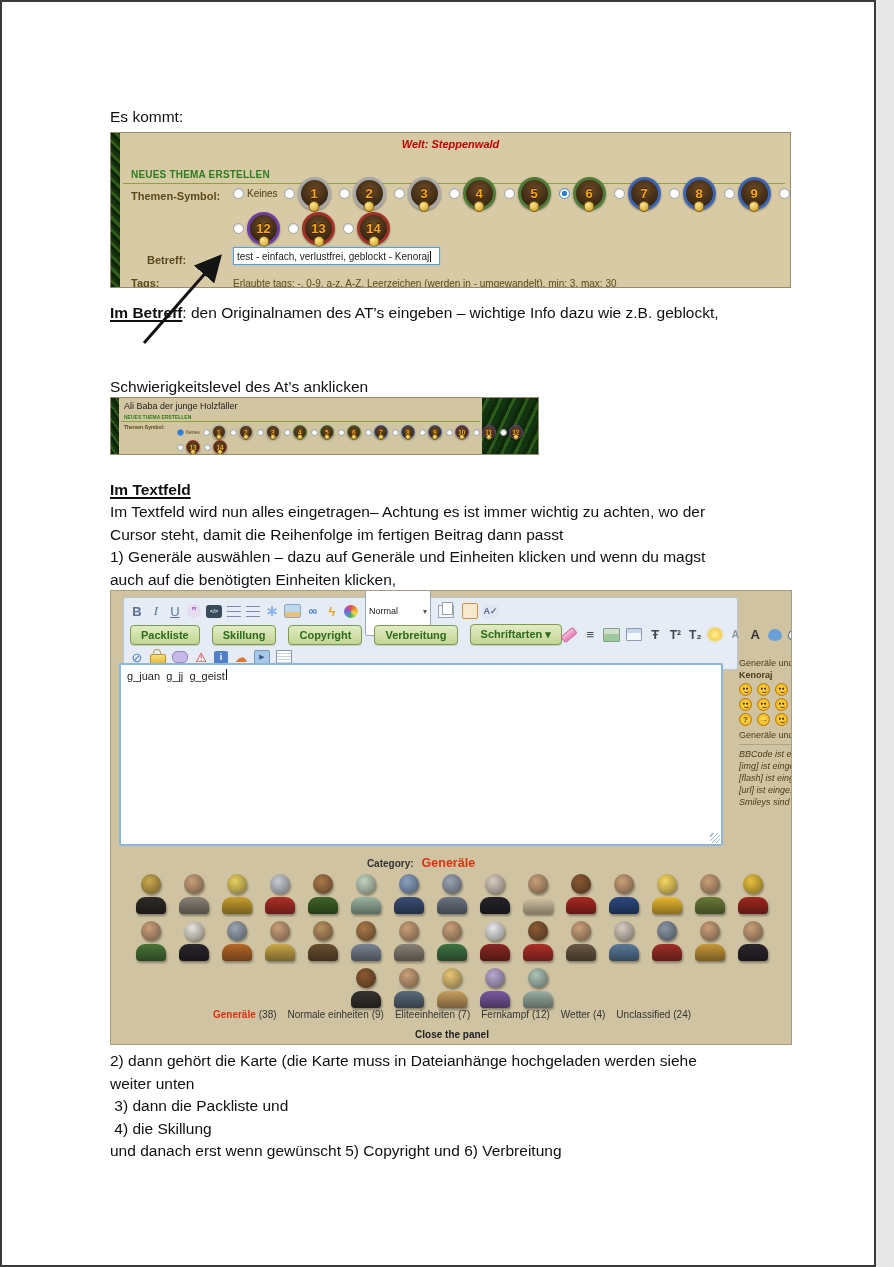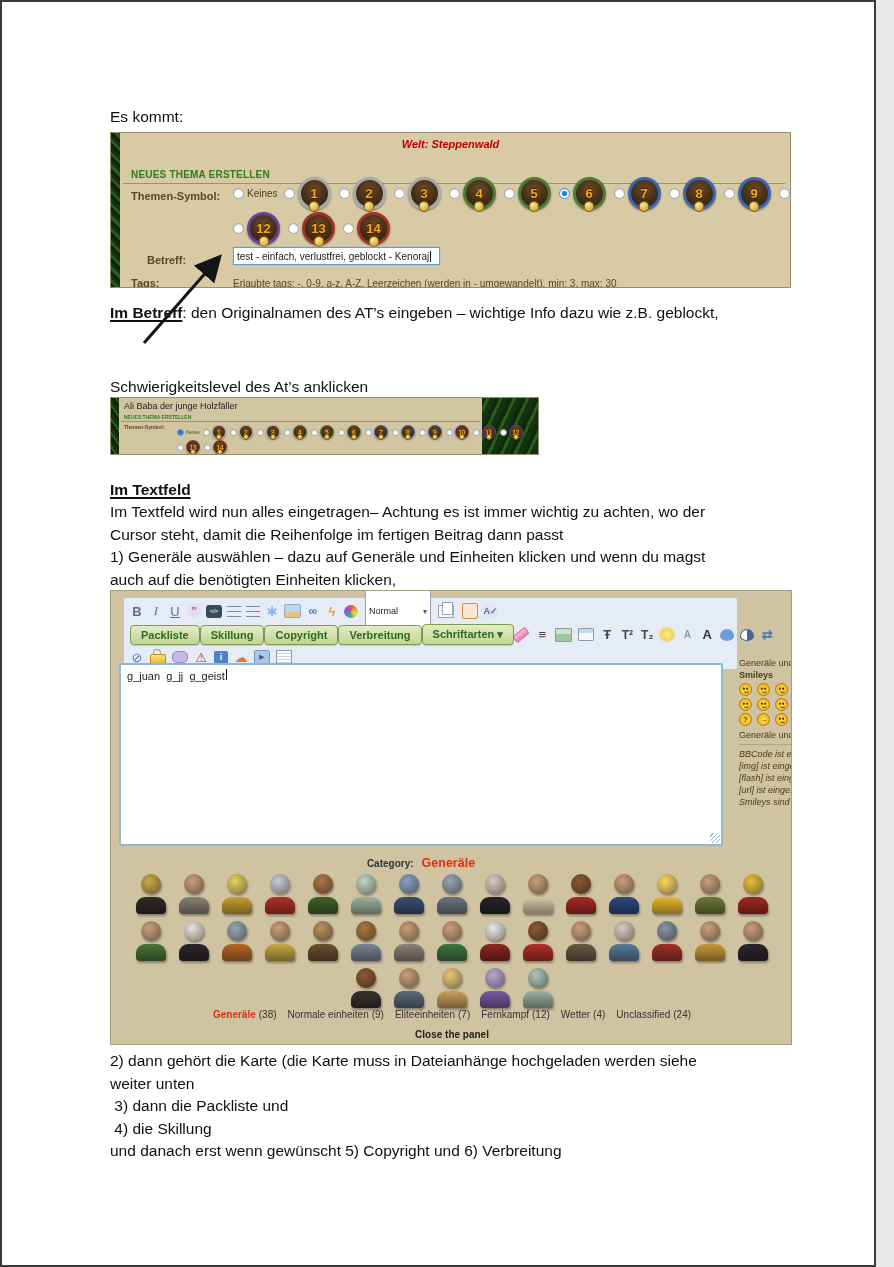--- a/index.html
+++ b/index.html
@@ -356,21 +356,21 @@
           <span>Normal</span>
           <span class="caret">▾</span>
         </span>
         <span style="display:inline-flex;gap:5px;align-items:center;">
             <span class="tb-icon chip-copy"></span>
             <span class="tb-icon chip-paste"></span>
             <span class="tb-icon chip-spell">A✓</span>
           </span>
       </div>
       <div class="tb-row r2">
-        <span style="display:inline-flex;gap:0;align-items:center;">
+        <span style="display:inline-flex;gap:12px;align-items:center;">
             <span class="gbtn">Packliste</span>
             <span class="gbtn">Skillung</span>
             <span class="gbtn">Copyright</span>
             <span class="gbtn">Verbreitung</span>
             <span class="gbtn">Schriftarten ▾</span>
           </span>
         <span style="display:inline-flex;gap:6px;align-items:center;margin-left:2px;">
             <span class="tb-icon chip-eraser"></span>
             <span class="tb-icon t-align">≡</span>
             <span class="tb-icon chip-table"></span>
@@ -400,21 +400,21 @@
       </div>
     </div>
 
     <div class="editor-area">
       <div class="ed-text"><span>g_juan  g_jj  g_geist</span><span class="caret-bar"></span></div>
       <div class="resize-handle"></div>
     </div>
 
     <div class="sidebar">
       <div class="sb-line">Generäle und</div>
-      <div class="sb-line sb-bold">Smileys</div>
+      <div class="sb-line sb-bold">Kenoraj</div>
       <div class="smiley-grid">
           <span class="smiley"></span>
           <span class="smiley"></span>
           <span class="smiley"></span>
           <span class="smiley"></span>
           <span class="smiley"></span>
           <span class="smiley"></span>
           <span class="smiley schar">?</span>
           <span class="smiley schar">→</span>
           <span class="smiley"></span>

